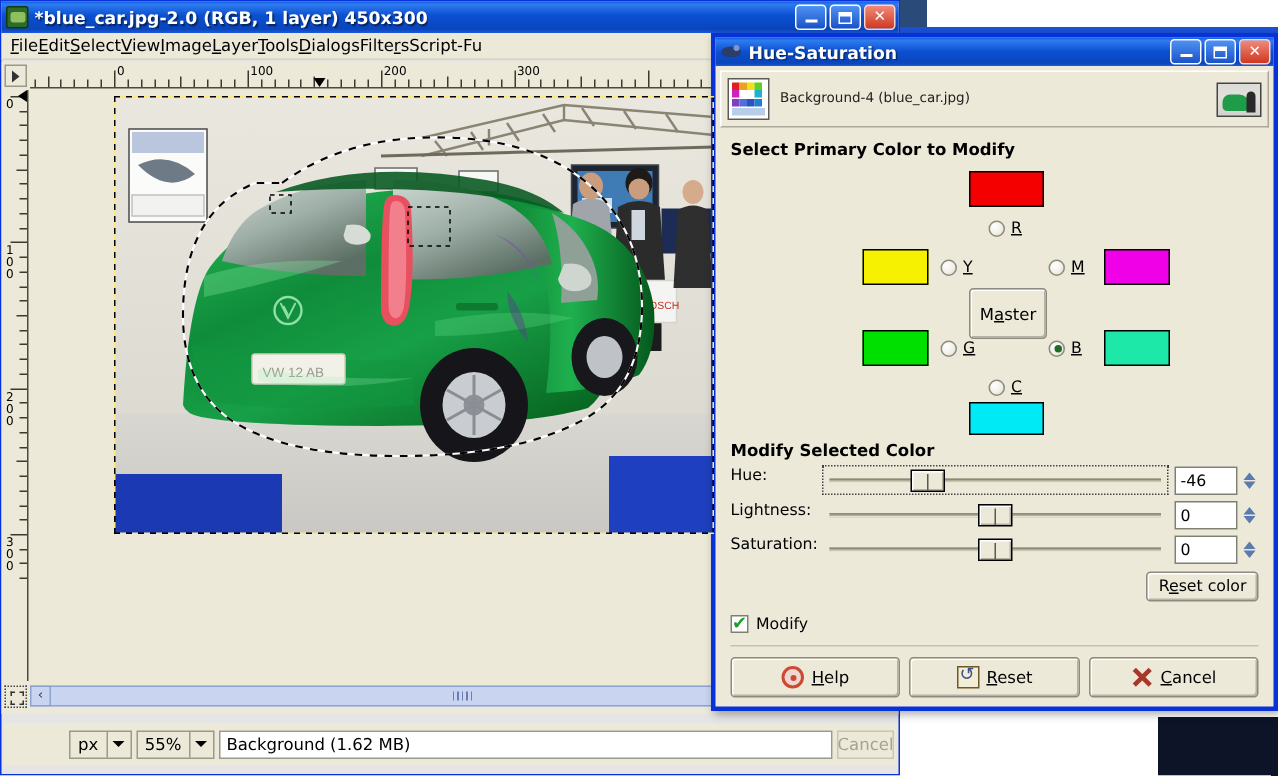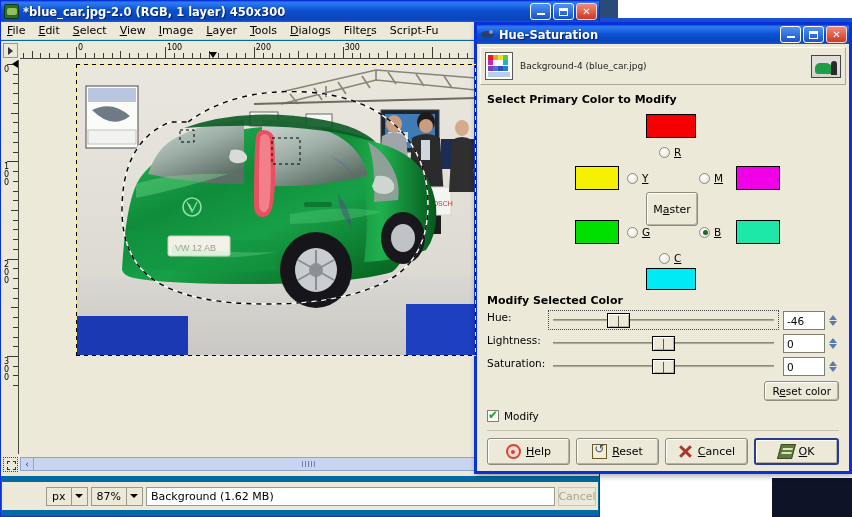--- a/index.html
+++ b/index.html
@@ -15,21 +15,21 @@
   .desk-left-strip { position:absolute; left:600px; top:0; width:18px; height:22px; background:#2a4a7a; }
   .desk-white { position:absolute; left:618px; top:0; width:234px; height:22px; background:#ffffff; }
   .desk-blue-bar { position:absolute; left:600px; top:18px; width:252px; height:10px; background:#1a52d8; }
   .desk-bottom-white { position:absolute; left:0px; top:478px; width:852px; height:39px; background:#ffffff; }
   .desk-bottom-dark { position:absolute; left:772px; top:478px; width:80px; height:39px; background:#0d1428; }
   .desk-bottom-dark2 { position:absolute; left:600px; top:495px; width:172px; height:22px; background:#ffffff; }
 
   
   #gimp-window {
     position:absolute; left:0; top:0; width:600px; height:517px;
-    background:#0369a1;
+    background:#e5e5e5;
     border:1px solid #0831d9;
   }
   .title-bar {
     height:21px;
     background: linear-gradient(to bottom,#0a5ae0 0%, #2f7cf0 8%, #0b4fd2 45%, #0a45bb 88%, #1b5ae0 100%);
     display:flex; align-items:center; padding-left:3px; position:relative;
   }
   .title-icon {
     width:15px; height:15px; margin-right:4px;
     background:#2d6b2d; border:1px solid #143814; border-radius:2px;
@@ -51,21 +51,21 @@
     font-size:10px; color:#fff; font-weight:bold;
     background: linear-gradient(to bottom,#4f92f2,#1a52c8);
   }
   .wb.close { background: linear-gradient(to bottom,#f08a7a,#cf3821); border-color:#ffd6cf; }
   .wb .min-glyph { width:8px; height:2px; background:#fff; margin-top:5px; }
   .wb .max-glyph { width:9px; height:8px; border:1.5px solid #fff; border-top-width:3px; }
 
   
   .menu-bar {
     height:18px; background:#ece9d8; display:flex; align-items:center;
-    padding-left:6px; gap:13px; border-bottom:1px solid #d6d3c2;
+    padding-left:6px; border-bottom:1px solid #d6d3c2;
   }
   .menu-item { font-size:11px; color:#000; white-space:nowrap; }
   .menu-item u { text-decoration: underline; }
 
   
   .doc-area { position:absolute; left:0; top:40px; width:598px; height:435px; background:#ece9d8; }
   .corner-btn {
     position:absolute; left:2px; top:2px; width:15px; height:15px;
     background:#ece9d8; border:1px solid #9a9a8a;
     display:flex; align-items:center; justify-content:center;
@@ -569,21 +569,21 @@
     </div>
 
     <div class="statusbar">
       <div class="combo">
         <span class="val">px</span>
         <span class="arrow">
             <i class="caret-d"></i>
           </span>
       </div>
       <div class="combo">
-        <span class="val">87%</span>
+        <span class="val">55%</span>
         <span class="arrow">
             <i class="caret-d"></i>
           </span>
       </div>
       <div class="status-text">Background (1.62 MB)</div>
       <div class="cancel-btn">Cancel</div>
     </div>
   </div>
 
   <div id="hs-dialog">
@@ -735,19 +735,15 @@
         <span><u>H</u>elp</span>
       </div>
       <div class="dbtn">
         <i class="bicon ic-reset"></i>
         <span><u>R</u>eset</span>
       </div>
       <div class="dbtn">
         <i class="bicon ic-cancel"></i>
         <span><u>C</u>ancel</span>
       </div>
-      <div class="dbtn default">
-        <i class="bicon ic-ok"></i>
-        <span><u>O</u>K</span>
-      </div>
     </div>
   </div>
 </div>
 
 </body></html>

